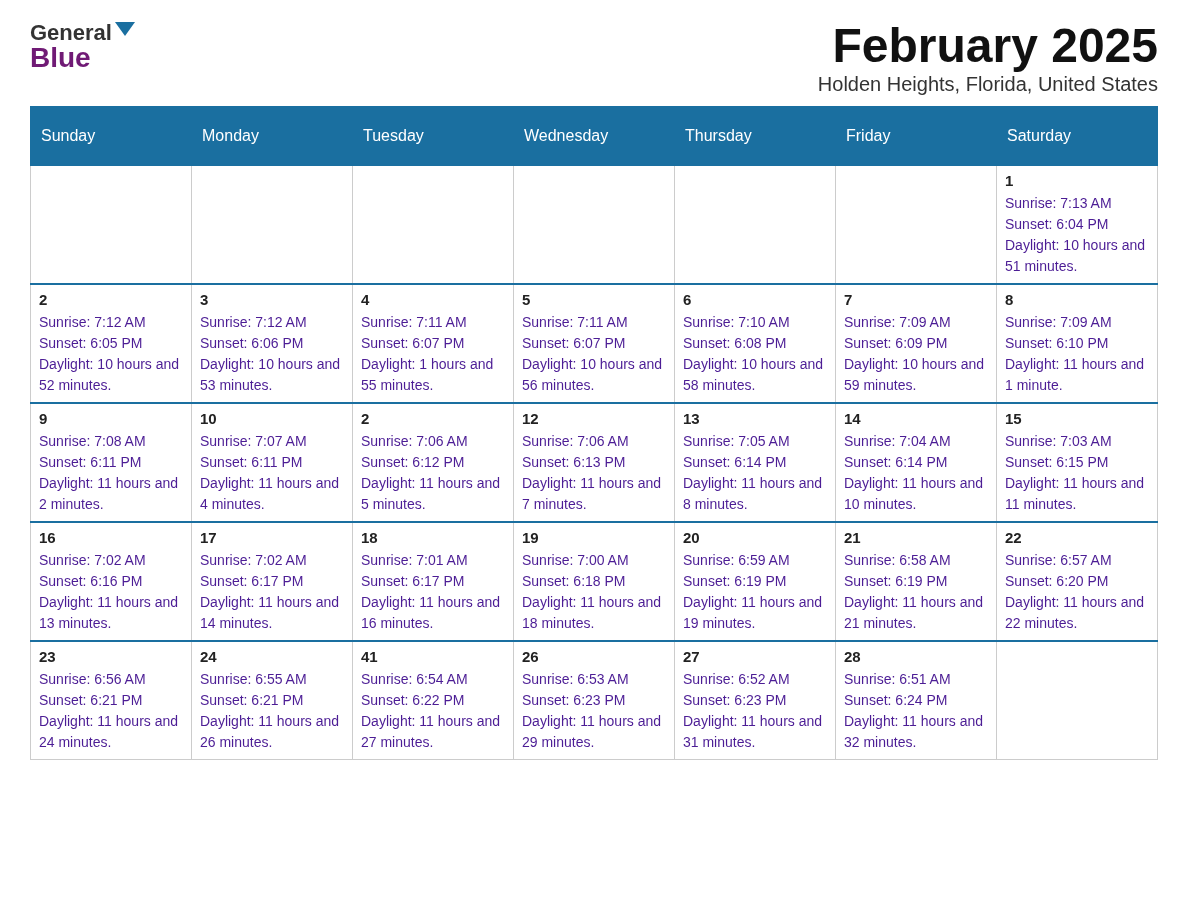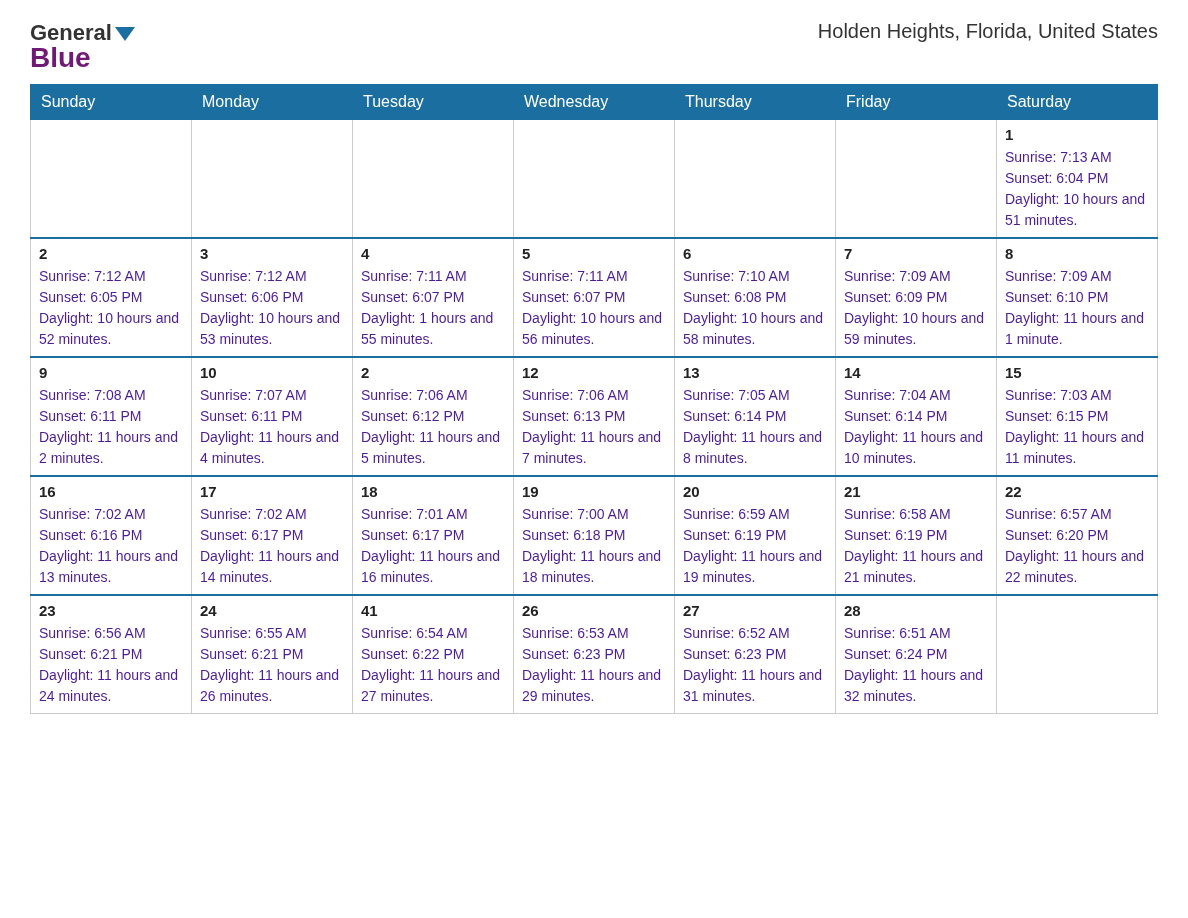--- a/index.html
+++ b/index.html
@@ -19,21 +19,21 @@
     .logo {
       display: flex;
       flex-direction: column;
       align-items: flex-start;
     }
     .logo-general {
       font-size: 22px;
       font-weight: bold;
       color: #333;
       display: flex;
-      align-items: center;
+      align-items: flex-start;
     }
     .logo-general .arrow {
       display: inline-block;
       width: 0;
       height: 0;
       border-left: 10px solid transparent;
       border-right: 10px solid transparent;
       border-top: 14px solid #1a6fa0;
       margin-left: 3px;
       margin-top: 2px;
@@ -60,21 +60,21 @@
     .calendar {
       width: 100%;
       border-collapse: collapse;
       margin-top: 10px;
     }
     .calendar th {
       background-color: #1a6fa0;
       color: #fff;
       font-size: 16px;
       font-weight: normal;
-      padding: 8px 10px;
+      padding: 20px 10px;
       text-align: left;
       border: 1px solid #1a6fa0;
     }
     .calendar td {
       border: 1px solid #ccc;
       vertical-align: top;
       padding: 6px 8px;
       width: 14.28%;
       height: 110px;
     }
@@ -101,20 +101,21 @@
 
 <div class="header">
   <div class="logo">
     <div class="logo-general">
       <span>General</span>
       <span class="arrow"></span>
     </div>
     <div class="logo-blue">Blue</div>
   </div>
   <div class="title-block">
+    <div class="calendar-title">February 2025</div>
     <div class="calendar-subtitle">Holden Heights, Florida, United States</div>
   </div>
 </div>
 
 <table class="calendar">
   <thead>
     <tr>
     <th>Sunday</th>
         <th>Monday</th>
         <th>Tuesday</th>

